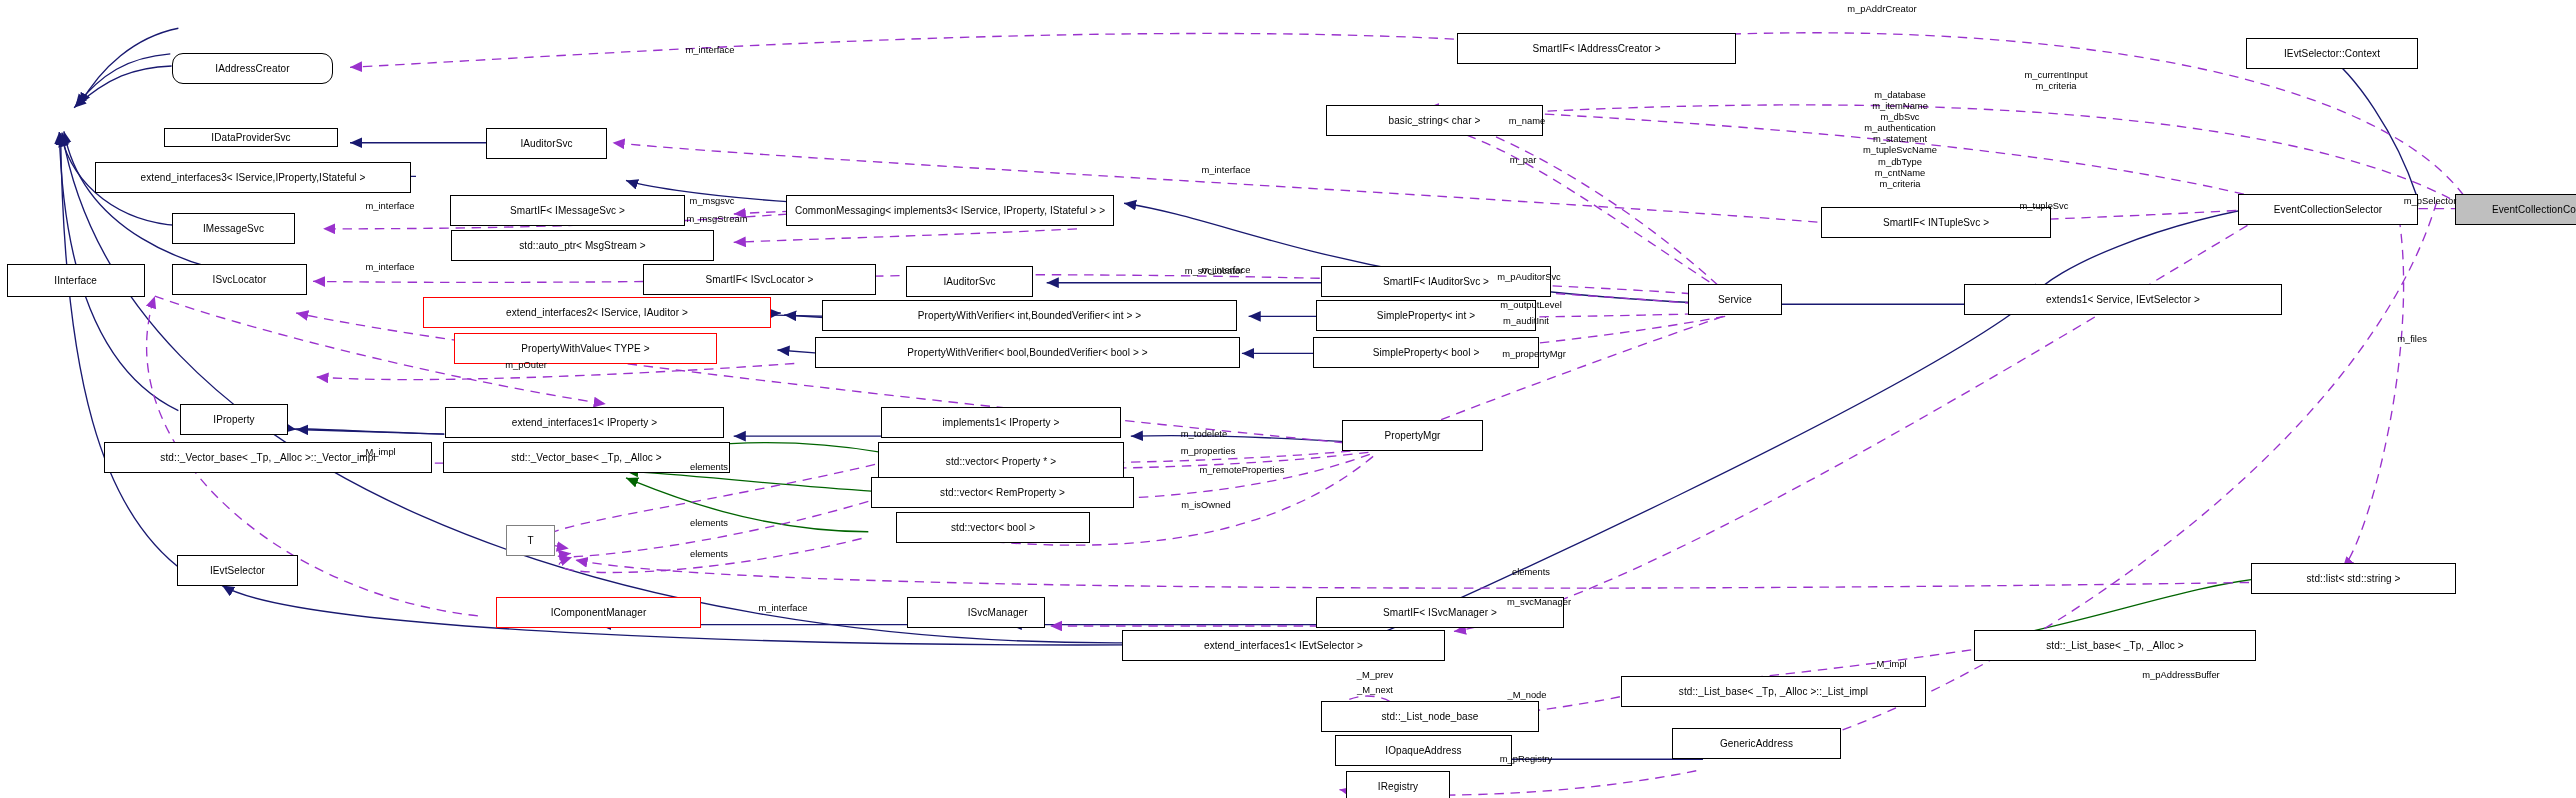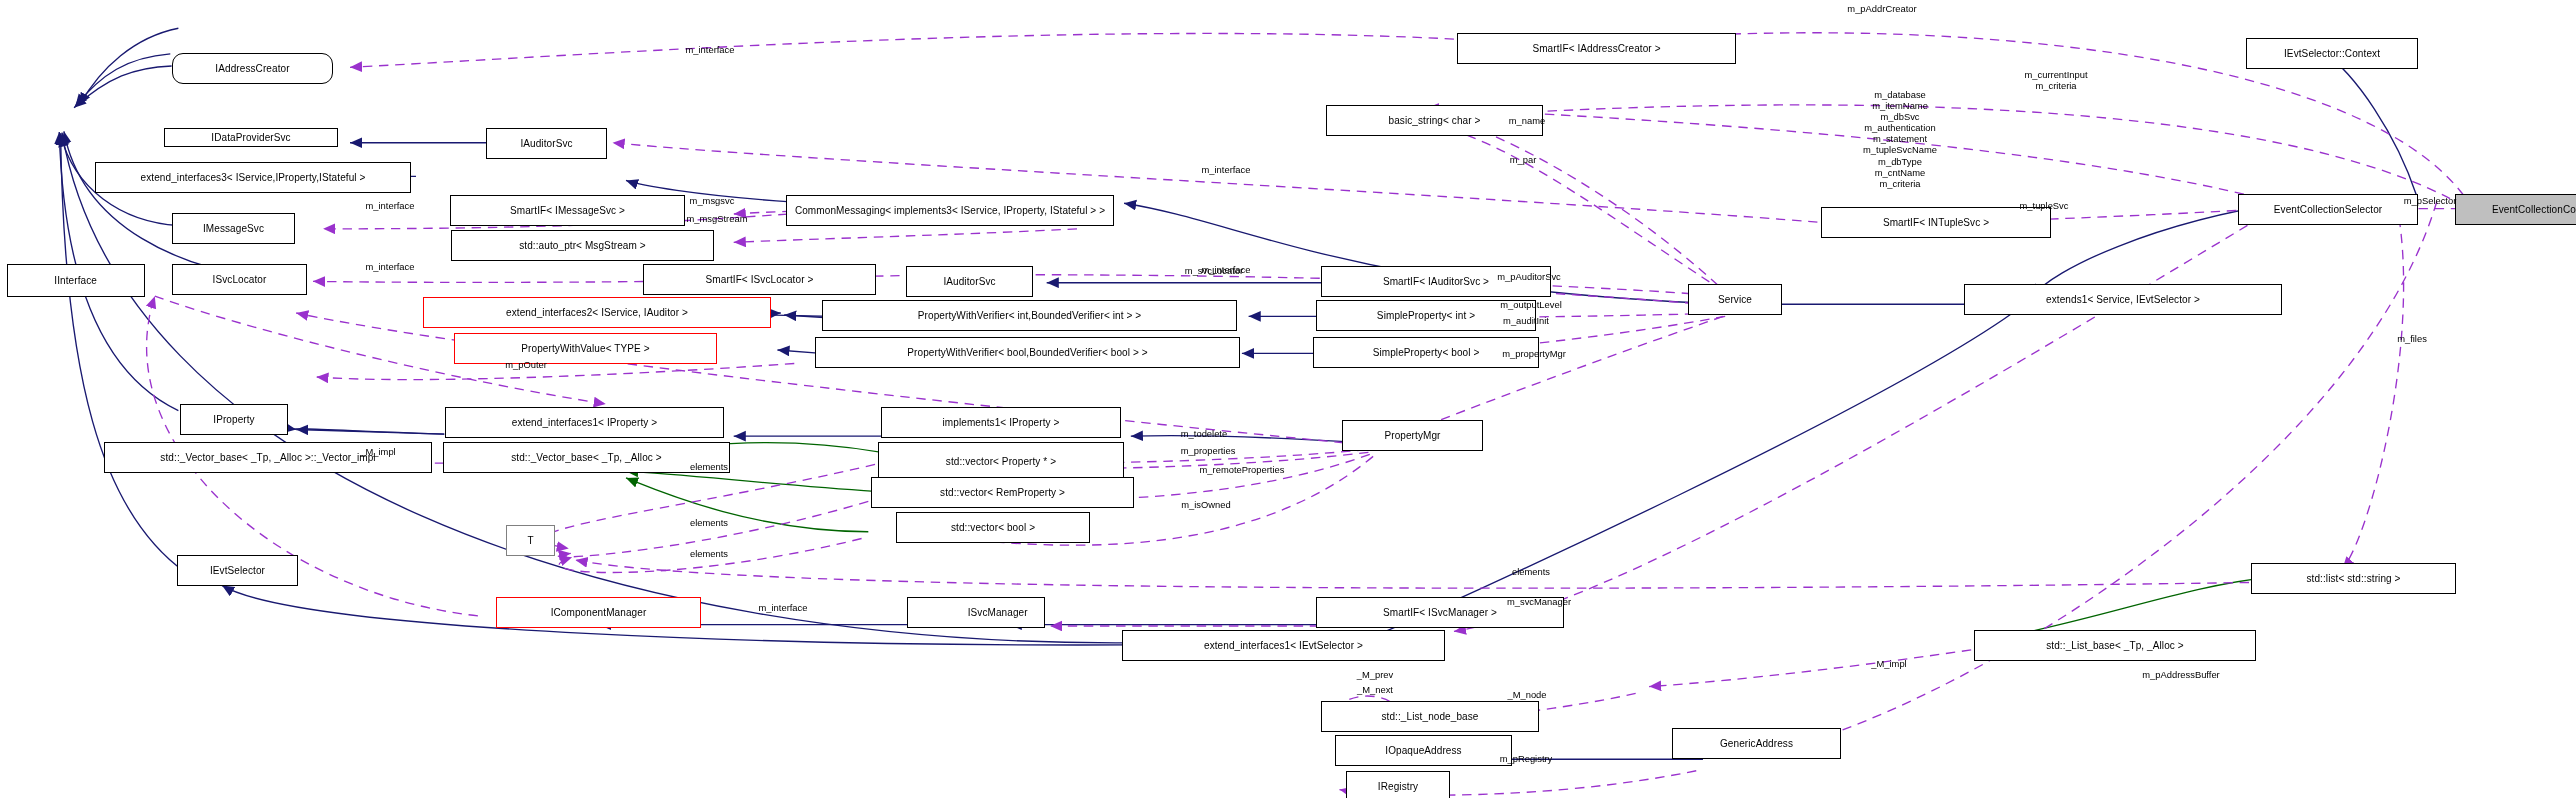--- a/index.html
+++ b/index.html
@@ -263,20 +263,21 @@
       <div class="node" style="left: 1342px; top: 420px; width: 141px; height: 31px;">PropertyMgr</div>
       <div class="node" style="left: 1316px; top: 597px; width: 248px; height: 31px;">SmartIF&lt; ISvcManager &gt;</div>
       <div class="node" style="left: 1122px; top: 630px; width: 323px; height: 31px;">extend_interfaces1&lt; IEvtSelector &gt;</div>
       <div class="node" style="left: 1321px; top: 701px; width: 218px; height: 31px;">std::_List_node_base</div>
       <div class="node" style="left: 1335px; top: 735px; width: 177px; height: 31px;">IOpaqueAddress</div>
       <div class="node" style="left: 1346px; top: 771px; width: 104px; height: 31px;">IRegistry</div>
       <div class="node" style="left: 1688px; top: 284px; width: 94px; height: 31px;">Service</div>
       <div class="node" style="left: 1672px; top: 728px; width: 169px; height: 31px;">GenericAddress</div>
       <div class="node" style="left: 1964px; top: 284px; width: 318px; height: 31px;">extends1&lt; Service, IEvtSelector &gt;</div>
       <div class="node" style="left: 1821px; top: 207px; width: 230px; height: 31px;">SmartIF&lt; INTupleSvc &gt;</div>
+      <div class="node" style="left: 1621px; top: 676px; width: 305px; height: 31px;">std::_List_base&lt; _Tp, _Alloc &gt;::_List_impl</div>
       <div class="node" style="left: 1974px; top: 630px; width: 282px; height: 31px;">std::_List_base&lt; _Tp, _Alloc &gt;</div>
       <div class="node" style="left: 2251px; top: 563px; width: 205px; height: 31px;">std::list&lt; std::string &gt;</div>
       <div class="node" style="left: 2238px; top: 194px; width: 180px; height: 31px;">EventCollectionSelector</div>
       <div class="node" style="left: 2246px; top: 38px; width: 172px; height: 31px;">IEvtSelector::Context</div>
       <div class="node current" style="left: 2455px; top: 194px; width: 180px; height: 31px;">EventCollectionContext</div>
       <div class="edge-label" style="left: 710px; top: 44px;">m_interface</div>
       <div class="edge-label" style="left: 1882px; top: 3.4px;">m_pAddrCreator</div>
       <div class="edge-label" style="left: 390px; top: 200px;">m_interface</div>
       <div class="edge-label" style="left: 390px; top: 261px;">m_interface</div>
       <div class="edge-label" style="left: 1226px; top: 164px;">m_interface</div>

